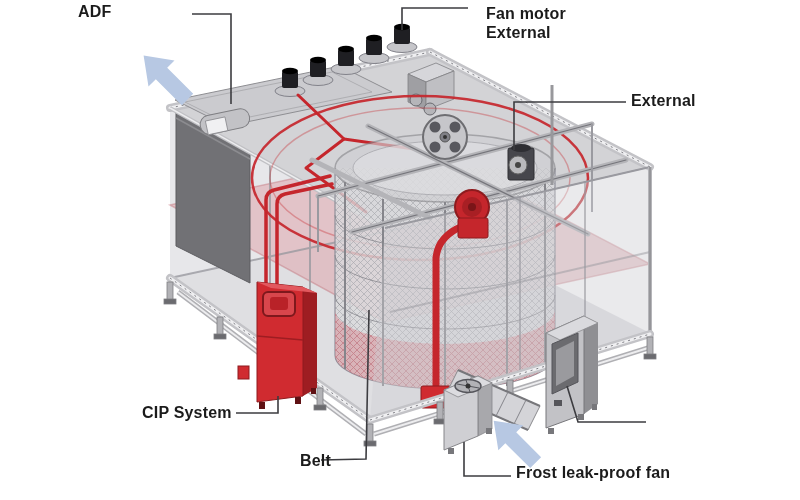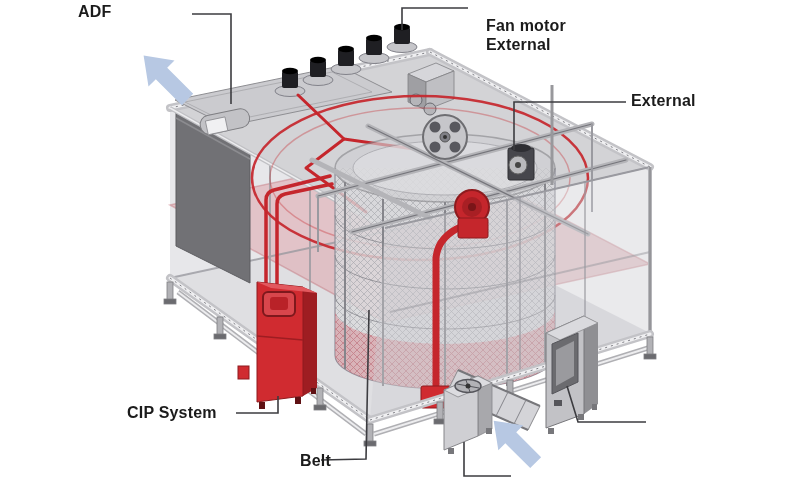--- a/index.html
+++ b/index.html
@@ -290,27 +290,30 @@
     <path d="M236,413 L278,413 L278,396" class="leader"></path>
     <path d="M321,460 L366,459 L369,310" class="leader"></path>
     <path d="M511,476 L464,476 L464,442" class="leader"></path>
     <path d="M646,422 L578,422 L567,386" class="leader"></path>
   </g>
 </svg>
 
 <div class="lbl" style="left:78px;top:2px">
   <span>ADF</span>
 </div>
-<div class="lbl" style="left:486px;top:16px">
+<div class="lbl" style="left:486px;top:4px">
   <span>Fan motor</span>
   <span>External</span>
 </div>
 <div class="lbl" style="left:631px;top:91px">
   <span>External</span>
 </div>
-<div class="lbl" style="left:127px;top:403px">
+<div class="lbl" style="left:142px;top:403px">
   <span>CIP System</span>
 </div>
 <div class="lbl" style="left:300px;top:451px">
   <span>Belt</span>
 </div>
+<div class="lbl" style="left:516px;top:463px">
+  <span>Frost leak-proof fan</span>
+</div>
 
 </div>
 
 </body></html>

